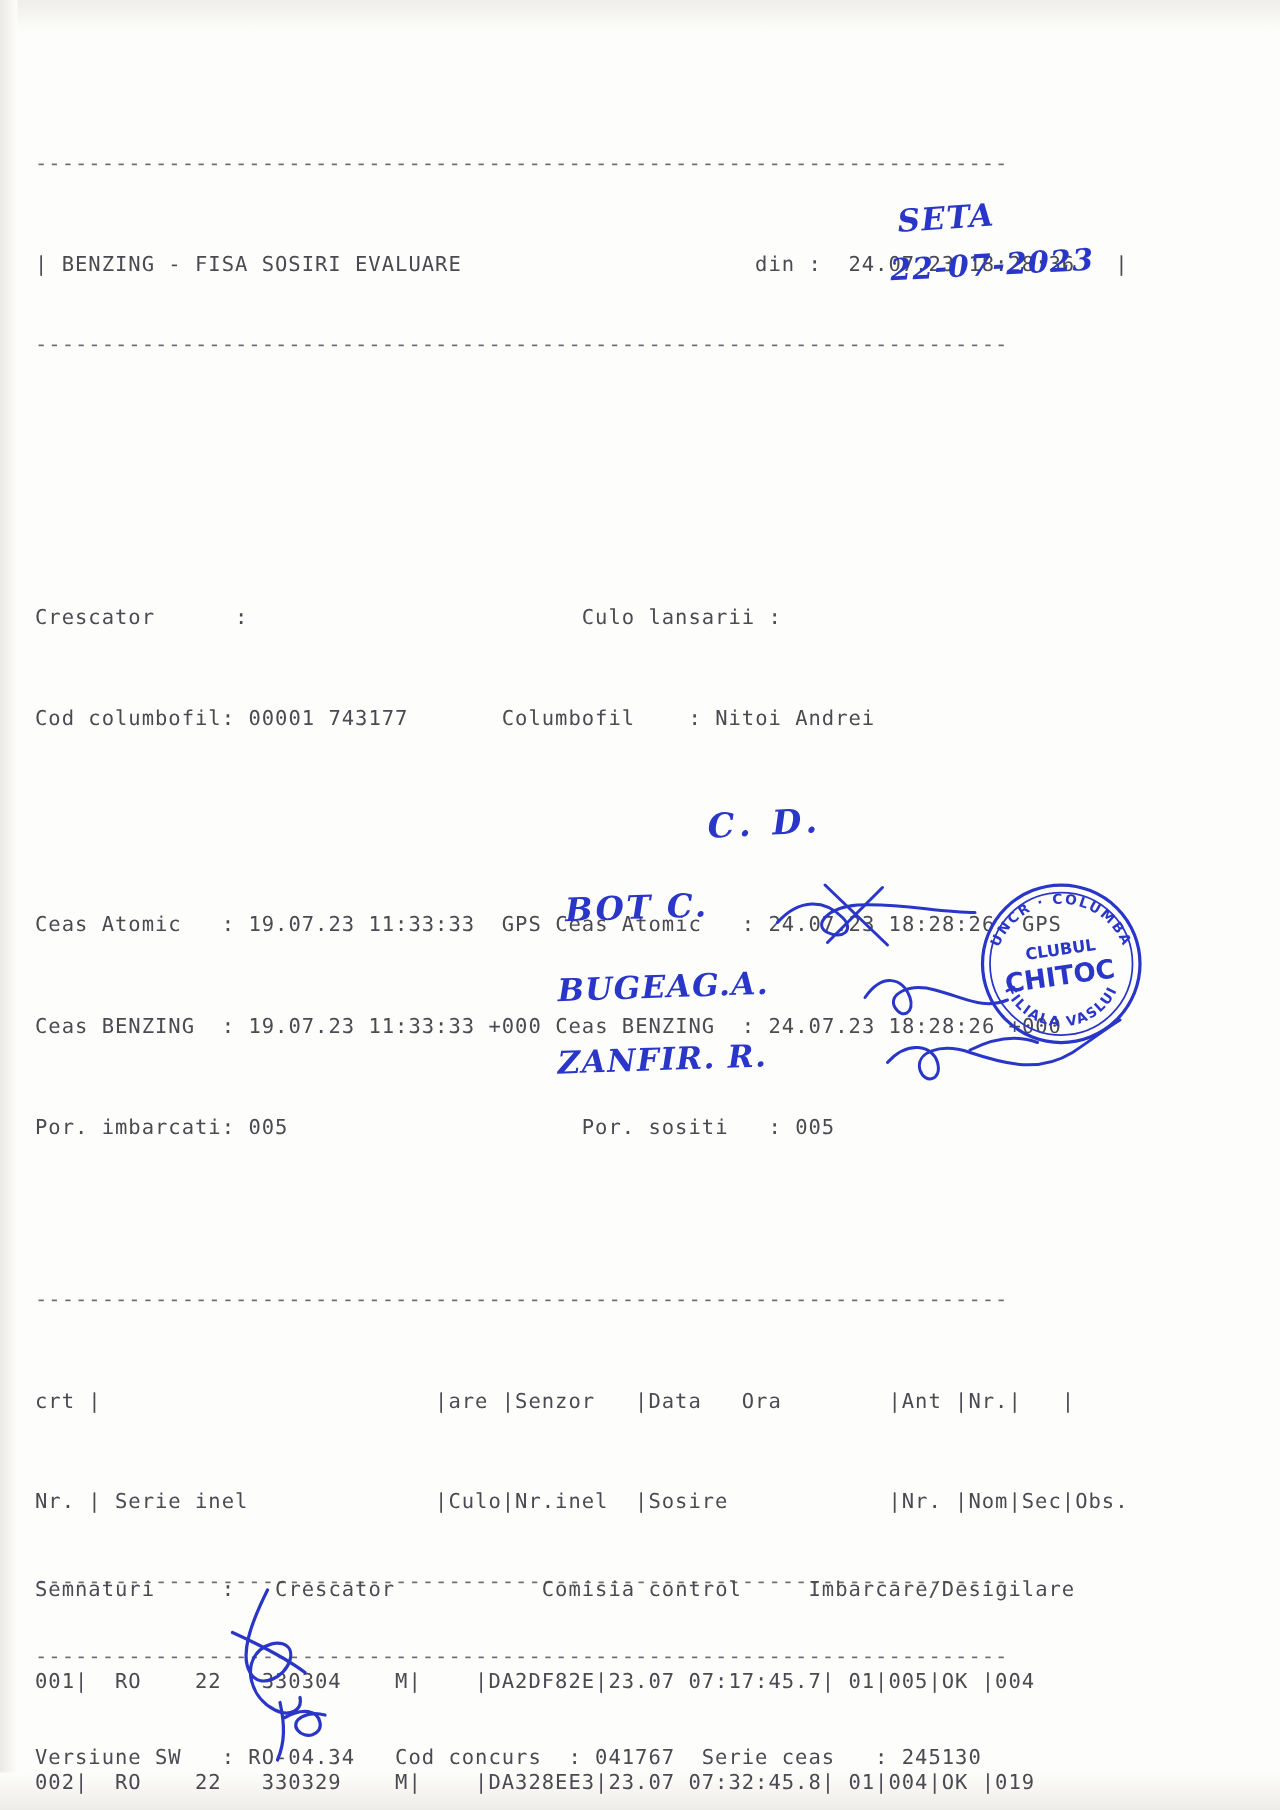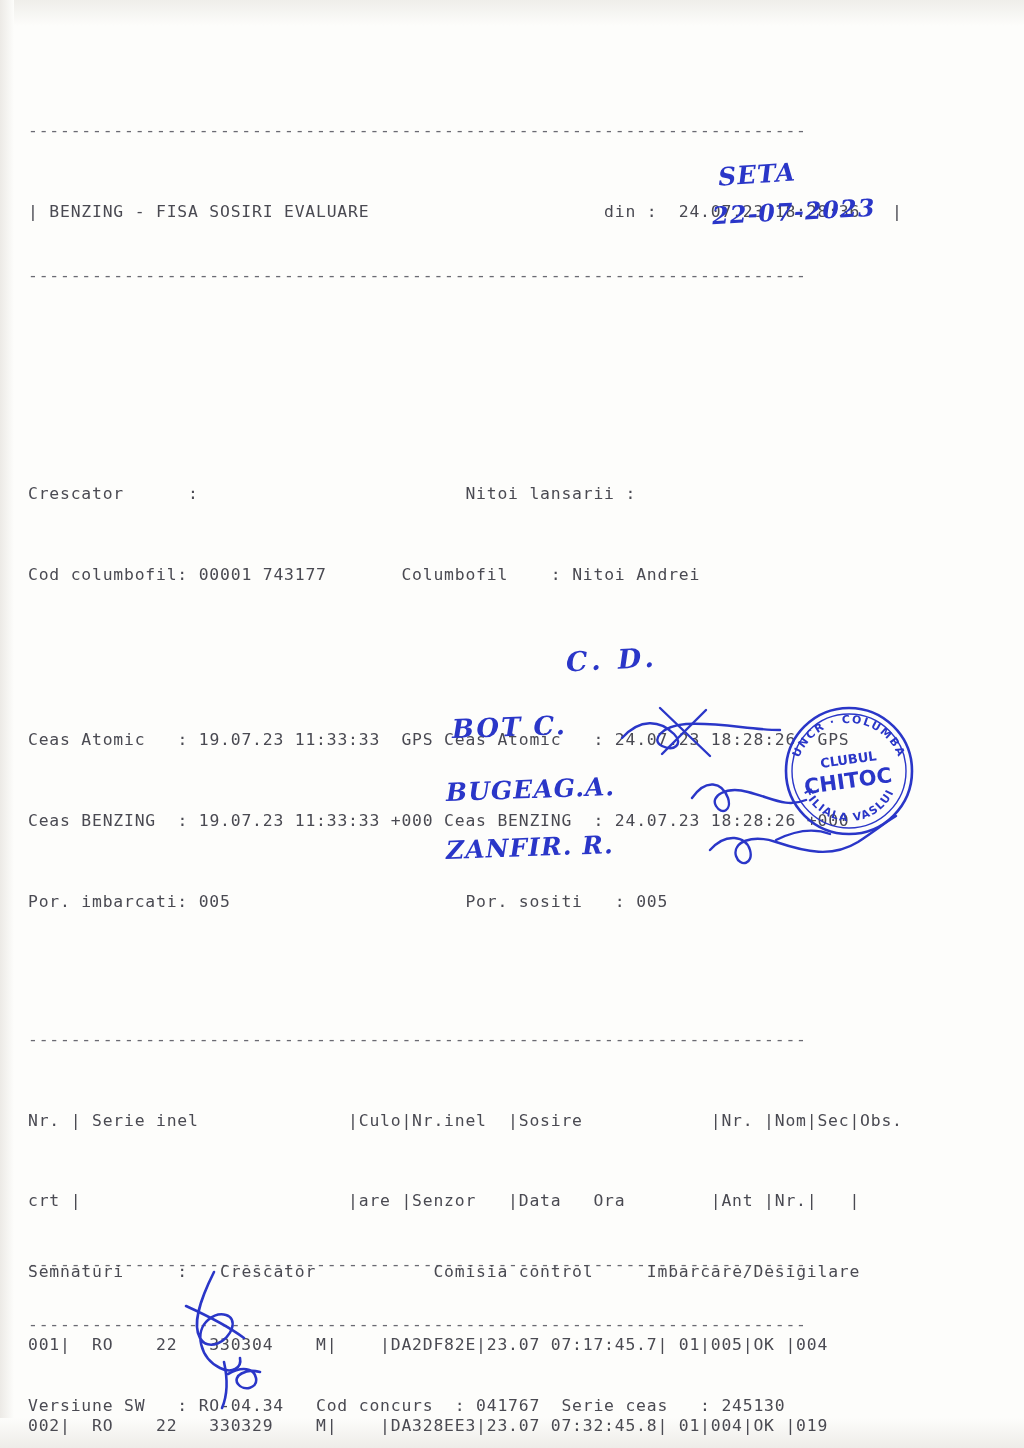--- a/index.html
+++ b/index.html
@@ -122,32 +122,32 @@
   <div class="scan-edge-left"></div>
   <div class="scan-edge-bottom"></div>
 
   <div class="doc">
     <div class="rule">-------------------------------------------------------------------------</div>
     <div class="line">| BENZING - FISA SOSIRI EVALUARE                      din :  24.07.23 18:28:36   |</div>
     <div class="rule">-------------------------------------------------------------------------</div>
     <div class="blank"></div>
 
     <div class="half-blank"></div>
-    <div class="line"><span>Crescator</span>      <span>:</span>                         <span>Nitoi lansarii</span> <span>:</span></div>
+    <div class="line"><span>Crescator</span>      <span>:</span>                         <span>Culo lansarii</span> <span>:</span></div>
     <div class="line"><span>Cod columbofil:</span> <span>00001 743177</span>       <span>Columbofil</span>    <span>:</span> <span>Nitoi Andrei</span></div>
     <div class="blank"></div>
 
     <div class="line"><span>Ceas Atomic</span>   <span>:</span> <span>19.07.23 11:33:33</span>  <span>GPS</span> <span>Ceas Atomic</span>   <span>:</span> <span>24.07.23 18:28:26</span>  <span>GPS</span></div>
     <div class="line"><span>Ceas BENZING</span>  <span>:</span> <span>19.07.23 11:33:33</span> <span>+000</span> <span>Ceas BENZING</span>  <span>:</span> <span>24.07.23 18:28:26</span> <span>+000</span></div>
     <div class="line"><span>Por. imbarcati:</span> <span>005</span>                      <span>Por. sositi</span>   <span>:</span> <span>005</span></div>
     <div class="half-blank"></div>
 
     <div class="rule">-------------------------------------------------------------------------</div>
+    <div class="line">crt |                         |are |Senzor   |Data   Ora        |Ant |Nr.|   |</div>
     <div class="line">Nr. | Serie inel              |Culo|Nr.inel  |Sosire            |Nr. |Nom|Sec|Obs.</div>
-    <div class="line">crt |                         |are |Senzor   |Data   Ora        |Ant |Nr.|   |</div>
     <div class="rule">-------------------------------------------------------------------------</div>
     <div class="line">001|  RO    22   330304    M|    |DA2DF82E|23.07 07:17:45.7| 01|005|OK |004</div>
     <div class="line">002|  RO    22   330329    M|    |DA328EE3|23.07 07:32:45.8| 01|004|OK |019</div>
     
     
     
     
   </div>
 
   <div class="hand" id="hand-loc">SETA</div>

